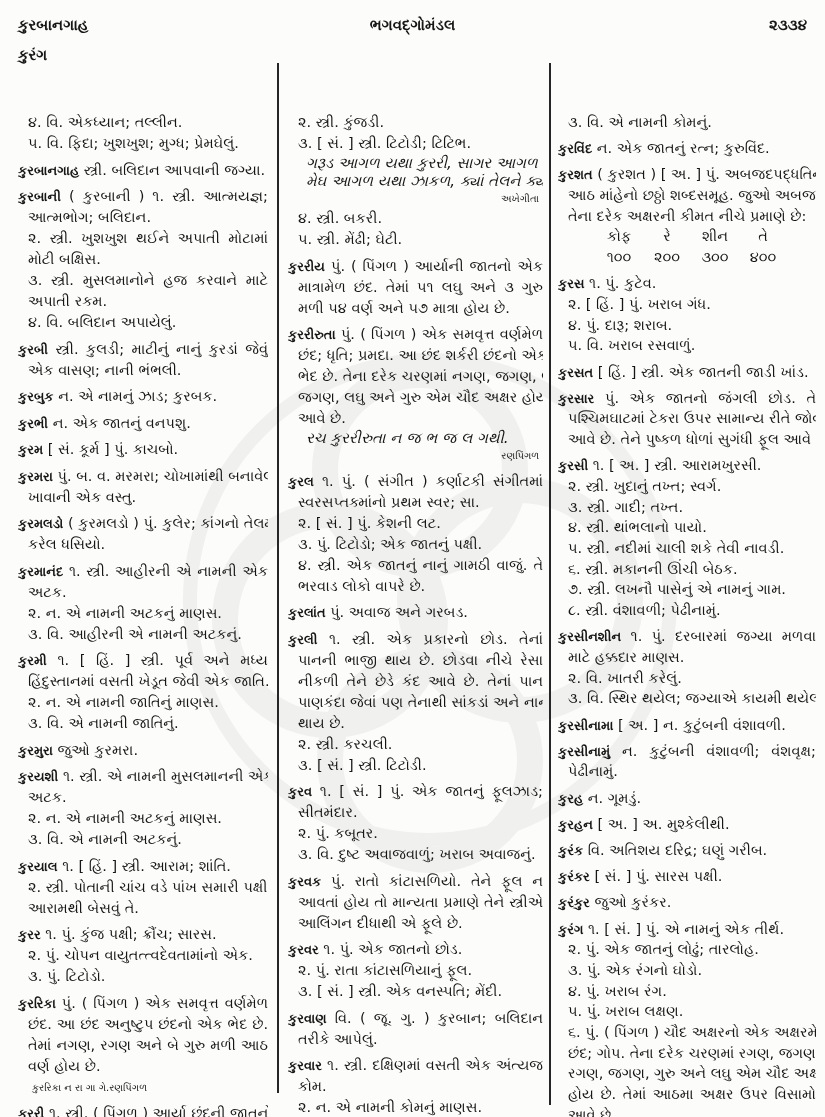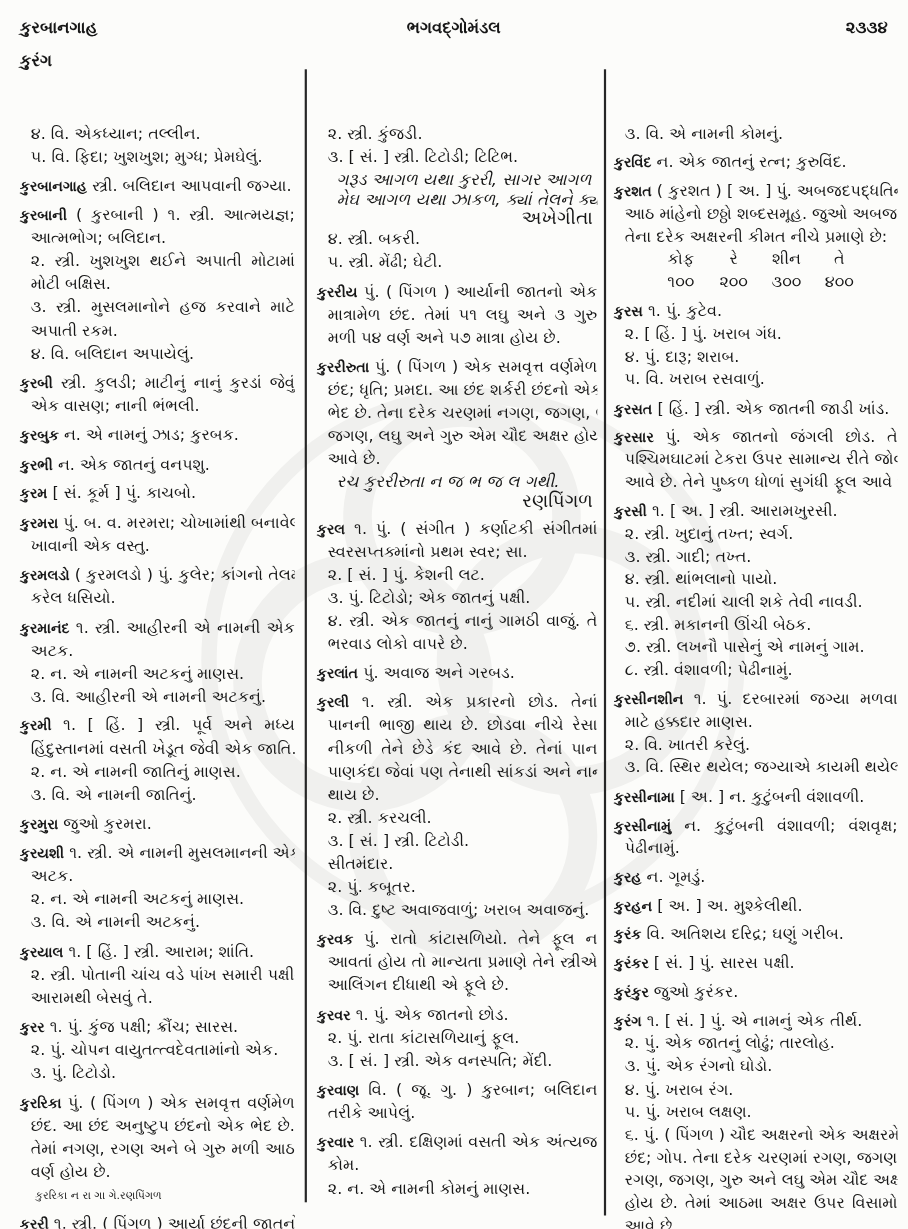--- a/index.html
+++ b/index.html
@@ -21,21 +21,21 @@
   .col3 { left: 558px; width: 258px; --lh: 20.7px; }
   .line {
     height: var(--lh); line-height: var(--lh); font-size: 14.5px;
     white-space: nowrap; overflow-x: clip; overflow-y: visible; text-align: left;
   }
   .line.h { margin-top: var(--gap); }
   .line.s, .line.c { padding-left: 10px; }
   .line.j { text-align: justify; text-align-last: justify; }
   .hw { font-weight: bold; font-size: 13px; }
   .line.q { height: 18px; line-height: 18px; font-size: 15px; padding-left: 18px; font-style: italic; }
-  .line.src { height: 18px; line-height: 18px; font-size: 17px; text-align: right; padding-right: 4px; }
+  .line.src { height: 18px; line-height: 18px; font-size: 10px; text-align: right; padding-right: 4px; }
   .line.qs { display: flex; padding-left: 14px; padding-right: 4px; font-size: 10px; }
   .line.row { display: flex; padding-left: 37px; }
   .cell { width: 48px; text-align: center; }
 </style>
 </head>
 <body>
 
 <svg class="watermark" viewBox="0 0 825 1117" xmlns="http://www.w3.org/2000/svg">
   <g fill="none" stroke="#f0f0ee" stroke-width="26">
     <circle cx="420" cy="470" r="95"></circle>
@@ -131,20 +131,21 @@
     <div class="line s j"><span>૪. સ્ત્રી. એક જાતનું નાનું ગામઠી વાજું. તે</span></div>
     <div class="line c"><span>ભરવાડ લોકો વાપરે છે.</span></div>
     <div class="line h"><span class="hw">કુરલાંત</span> <span>પું. અવાજ અને ગરબડ.</span></div>
     <div class="line h j"><span class="hw">કુરલી</span> <span>૧. સ્ત્રી. એક પ્રકારનો છોડ. તેનાં</span></div>
     <div class="line c j"><span>પાનની ભાજી થાય છે. છોડવા નીચે રેસા</span></div>
     <div class="line c j"><span>નીકળી તેને છેડે કંદ આવે છે. તેનાં પાન</span></div>
     <div class="line c j"><span>પાણકંદા જેવાં પણ તેનાથી સાંકડાં અને નાનાં</span></div>
     <div class="line c"><span>થાય છે.</span></div>
     <div class="line s"><span>૨. સ્ત્રી. કરચલી.</span></div>
     <div class="line s"><span>૩. [ સં. ] સ્ત્રી. ટિટોડી.</span></div>
+    <div class="line h j"><span class="hw">કુરવ</span> <span>૧. [ સં. ] પું. એક જાતનું ફૂલઝાડ;</span></div>
     <div class="line c"><span>સીતમંદાર.</span></div>
     <div class="line s"><span>૨. પું. કબૂતર.</span></div>
     <div class="line s"><span>૩. વિ. દુષ્ટ અવાજવાળું; ખરાબ અવાજનું.</span></div>
     <div class="line h j"><span class="hw">કુરવક</span> <span>પું. રાતો કાંટાસળિયો. તેને ફૂલ ન</span></div>
     <div class="line c j"><span>આવતાં હોય તો માન્યતા પ્રમાણે તેને સ્ત્રીએ</span></div>
     <div class="line c"><span>આલિંગન દીધાથી એ ફૂલે છે.</span></div>
     <div class="line h"><span class="hw">કુરવર</span> <span>૧. પું. એક જાતનો છોડ.</span></div>
     <div class="line s"><span>૨. પું. રાતા કાંટાસળિયાનું ફૂલ.</span></div>
     <div class="line s"><span>૩. [ સં. ] સ્ત્રી. એક વનસ્પતિ; મેંદી.</span></div>
     <div class="line h j"><span class="hw">કુરવાણ</span> <span>વિ. ( જૂ. ગુ. ) કુરબાન; બલિદાન</span></div>

